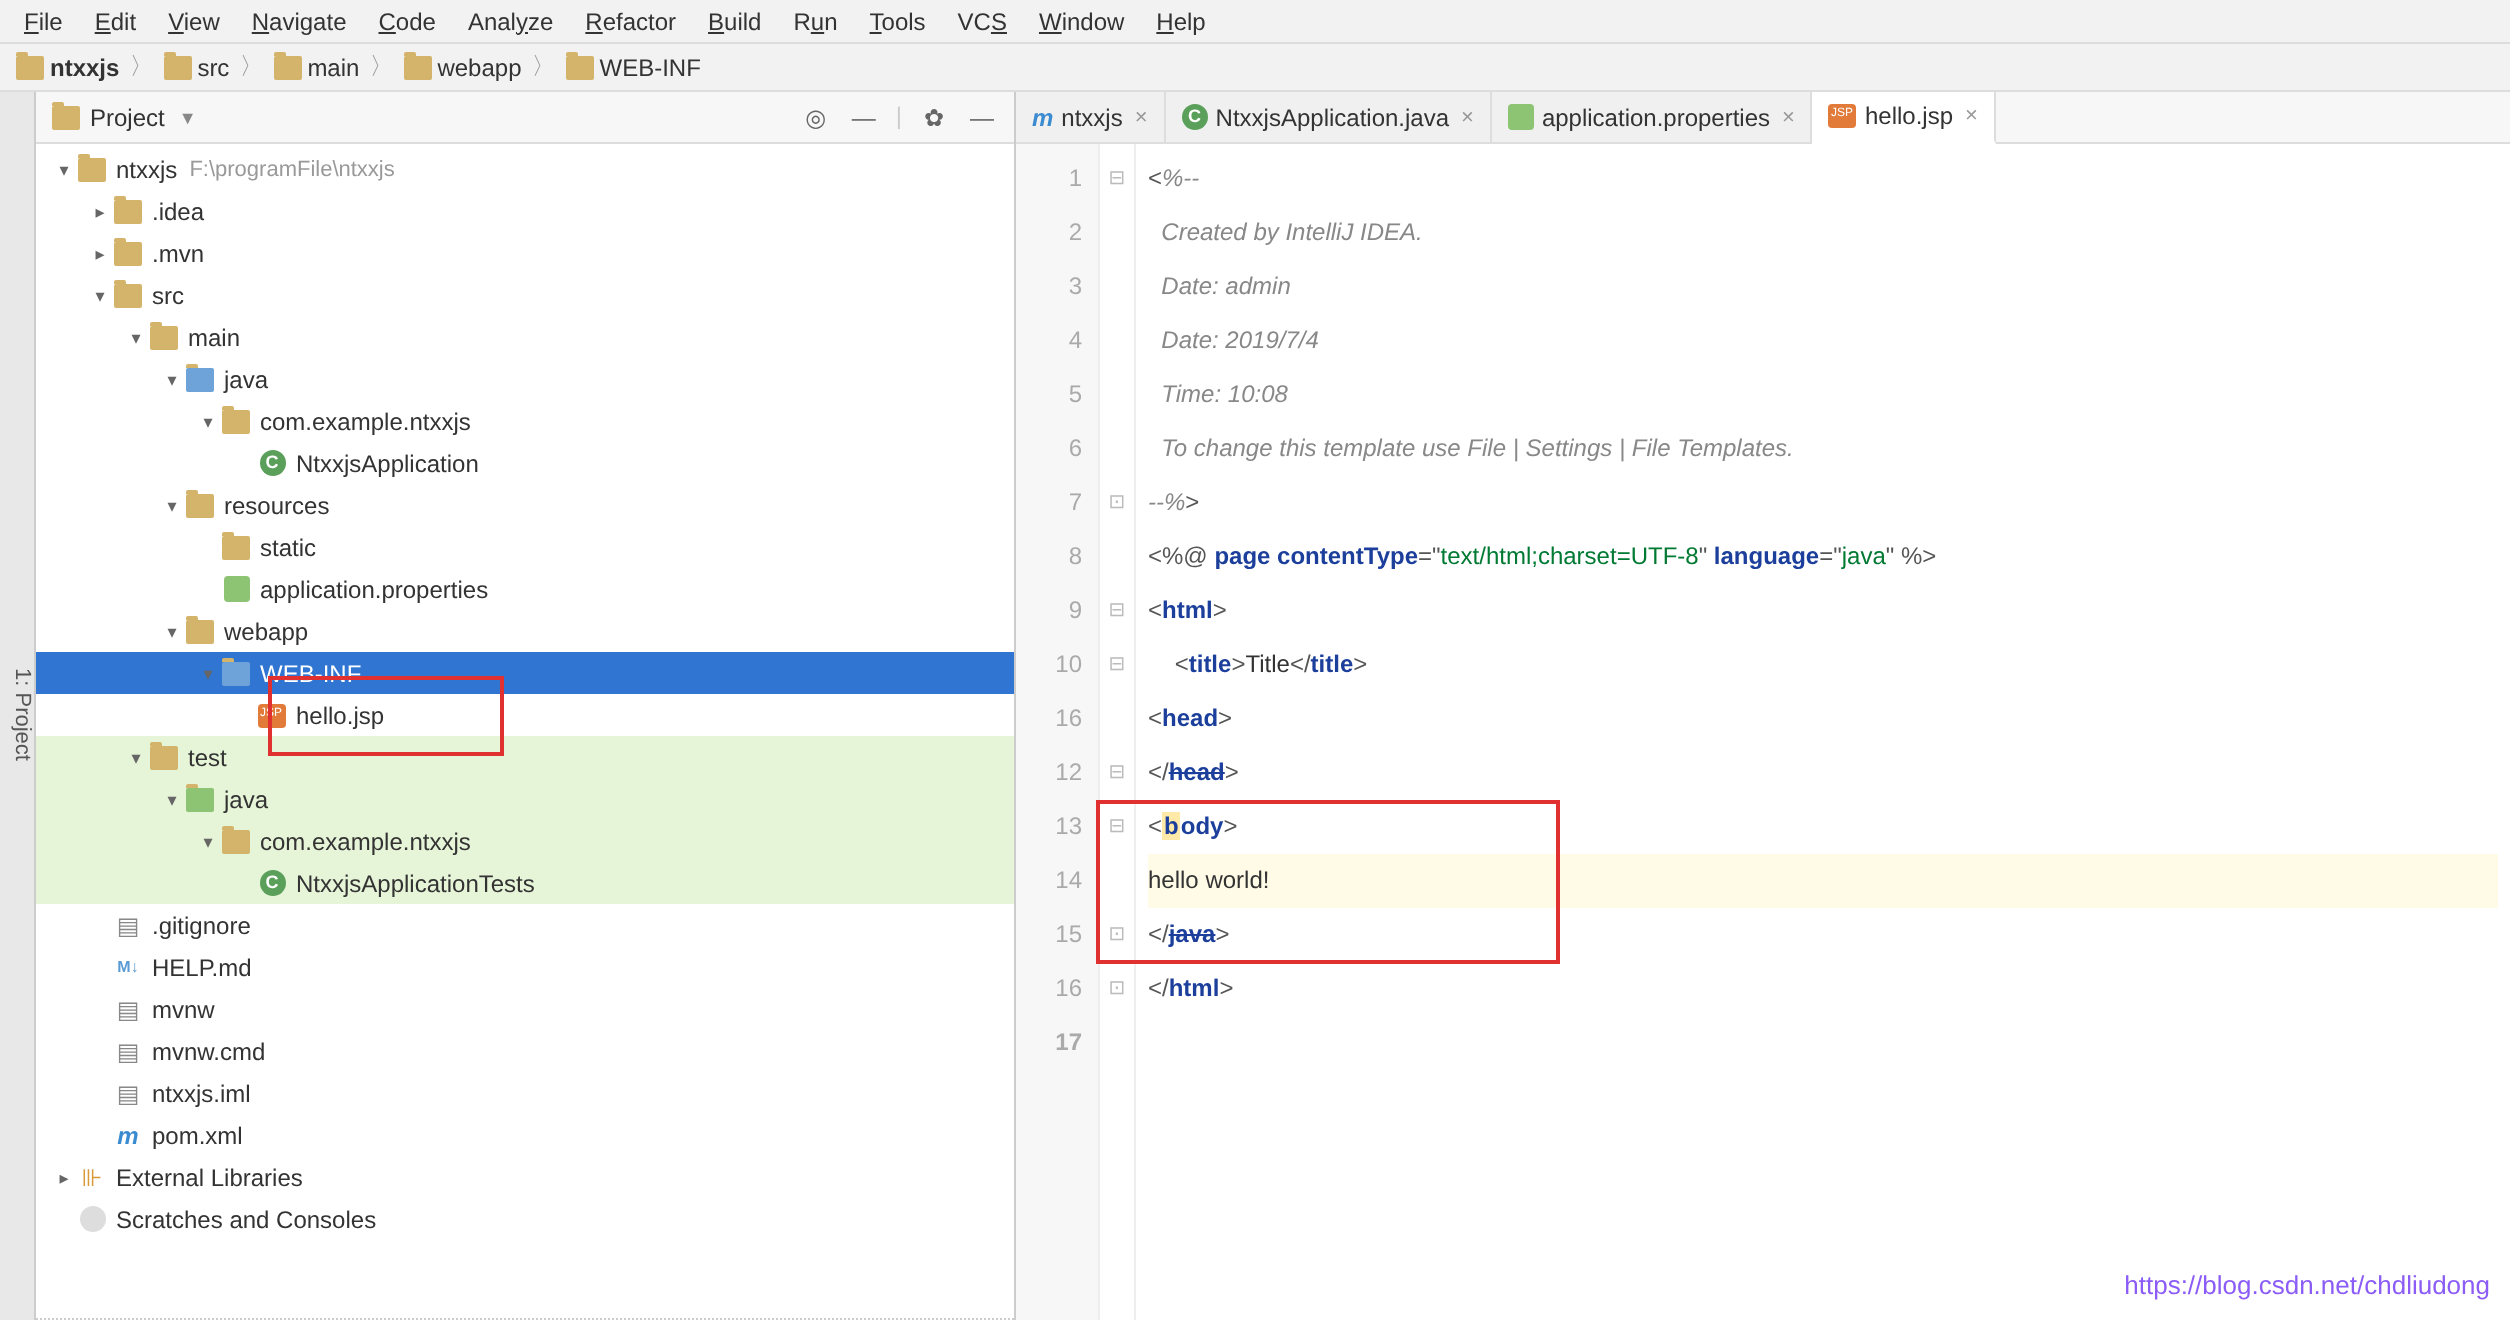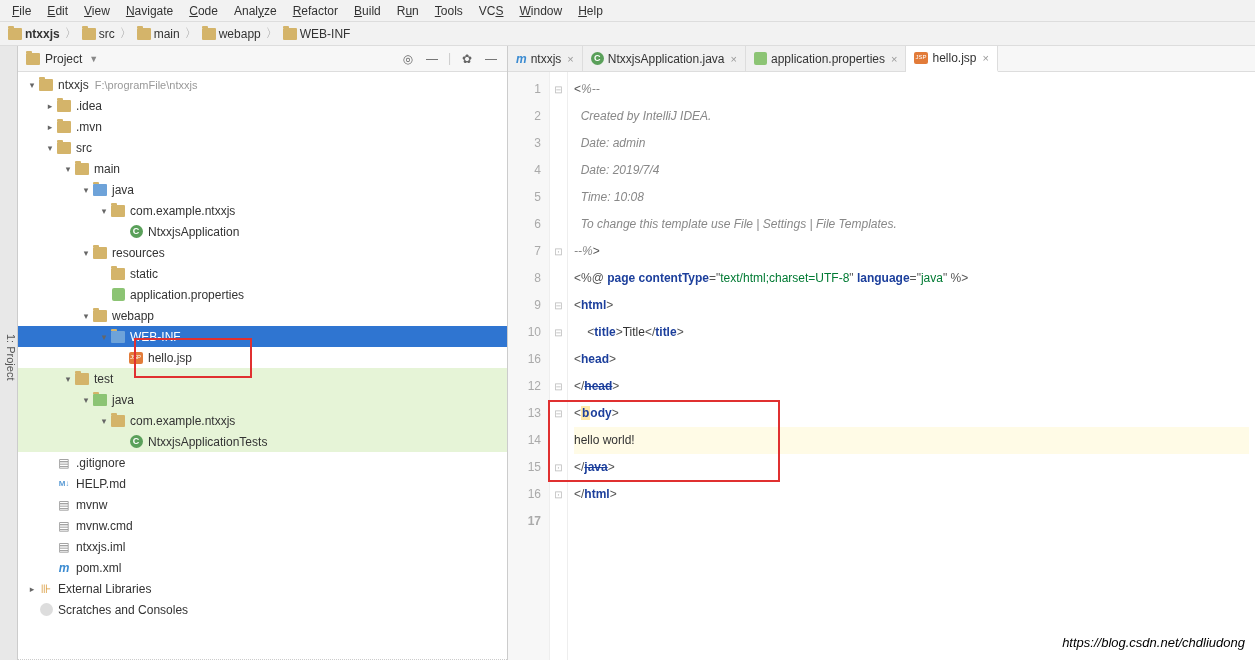--- a/index.html
+++ b/index.html
@@ -48,21 +48,21 @@
 .c-kw { color: #1c3f9c; font-weight: bold; }
 .ln.hl { background: #fffbe6; }
 
 .icon-m { color: #3b8bd1; font-weight: bold; font-style: italic; }
 .icon-c { display: inline-block; width: 13px; height: 13px; border-radius: 50%; background: #5aa05a; color: #fff; font-size: 9px; line-height: 13px; text-align: center; font-weight: bold; }
 .icon-jsp { display: inline-block; width: 14px; height: 12px; background: #e27b39; border-radius: 2px; position: relative; }
 .icon-jsp::after { content:"JSP"; position:absolute; font-size:6px; color:#fff; top:2px; left:1px; }
 .icon-prop { display:inline-block; width:13px; height:13px; background:#8cc474; border-radius:2px; position:relative; }
 .icon-lib { color: #d99a3b; }
 .icon-scratch { display:inline-block; width:13px; height:13px; border-radius:50%; background:#ddd; }
-.watermark { position:absolute; right:10px; bottom:4px; color:#000000; font-size:13px; font-style:italic; }
+.watermark { position:absolute; right:10px; bottom:4px; color:#8b5cf6; font-size:13px; }
 </style>
 </head>
 <body>
 
 <div class="menubar" id="menubar">
     <span><u>F</u>ile</span>
     <span><u>E</u>dit</span>
     <span><u>V</u>iew</span>
     <span><u>N</u>avigate</span>
     <span><u>C</u>ode</span>

